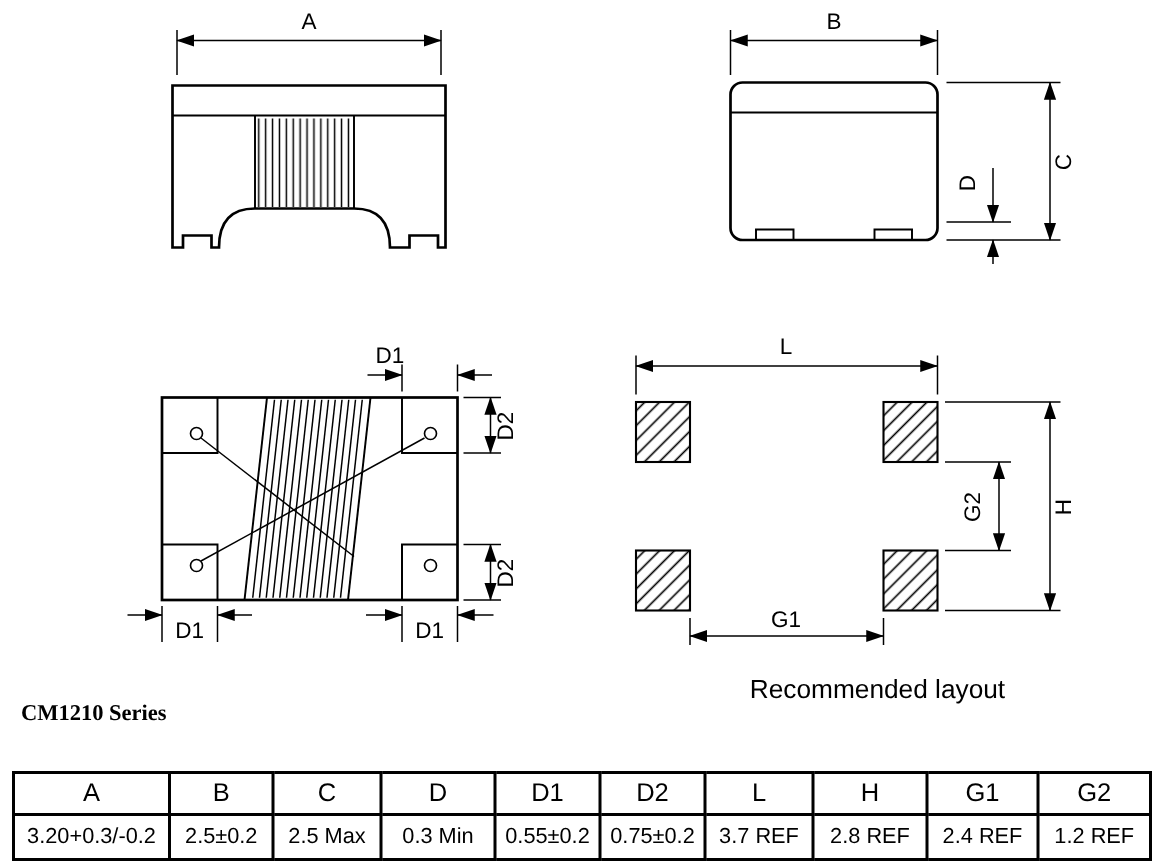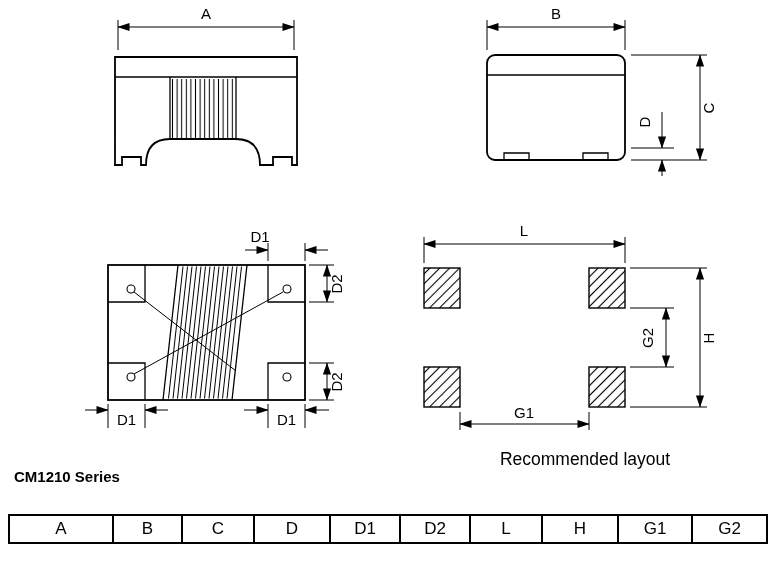--- a/index.html
+++ b/index.html
@@ -14,21 +14,21 @@
   .dim  { fill:none; stroke:#000; stroke-width:1; }
   .ext  { fill:none; stroke:#000; stroke-width:1; }
   .hl line { stroke:#000; stroke-width:1; }
   .crc  { fill:#fff; stroke:#000; stroke-width:1.1; }
   .pad  { fill:url(#dhatch); stroke:#000; stroke-width:1.4; }
   text.dl  { font:15px "Liberation Sans", sans-serif; fill:#000; }
   text.cap { font:17.5px "Liberation Sans", sans-serif; fill:#000; }
   
   #series-title {
     position:absolute; left:14px; top:468px;
-    font-size:15px; font-weight:bold;
+    font-size:15px; font-weight:bold;font-family:Liberation Serif, serif;
   }
   #dim-table {
     position:absolute; left:8px; top:514px; width:758px;
     border-collapse:collapse; table-layout:fixed;
   }
   #dim-table th, #dim-table td {
     border:2px solid #000; text-align:center; white-space:nowrap;
     padding:0; overflow:hidden;
   }
   #dim-table th { font-weight:normal; font-size:17px; height:26px; }
@@ -200,16 +200,28 @@
         <th>B</th>
         <th>C</th>
         <th>D</th>
         <th>D1</th>
         <th>D2</th>
         <th>L</th>
         <th>H</th>
         <th>G1</th>
         <th>G2</th>
       </tr>
+      <tr>
+        <td>3.20+0.3/-0.2</td>
+        <td>2.5±0.2</td>
+        <td>2.5 Max</td>
+        <td>0.3 Min</td>
+        <td>0.55±0.2</td>
+        <td>0.75±0.2</td>
+        <td>3.7 REF</td>
+        <td>2.8 REF</td>
+        <td>2.4 REF</td>
+        <td>1.2 REF</td>
+      </tr>
     </tbody>
   </table>
 
 </div>
 
 </body></html>

